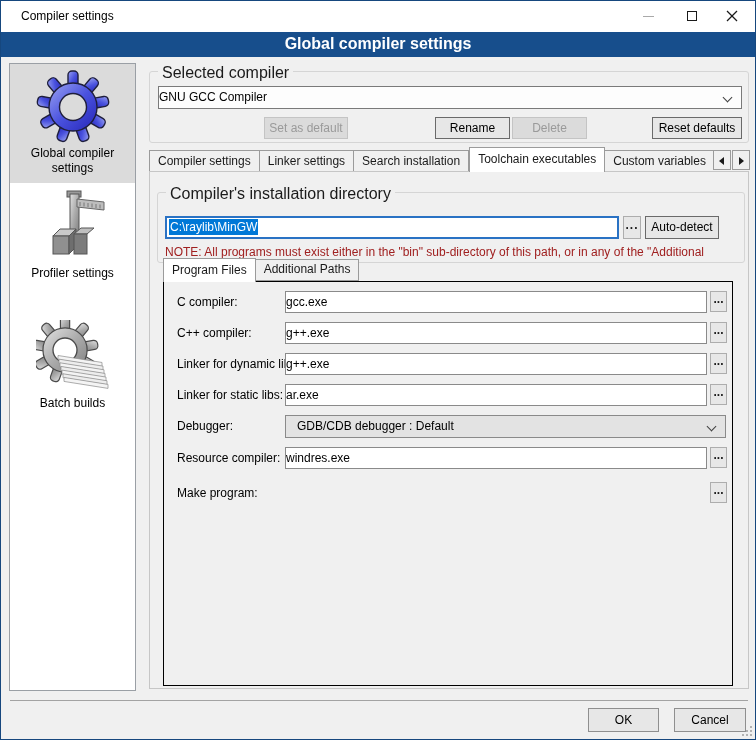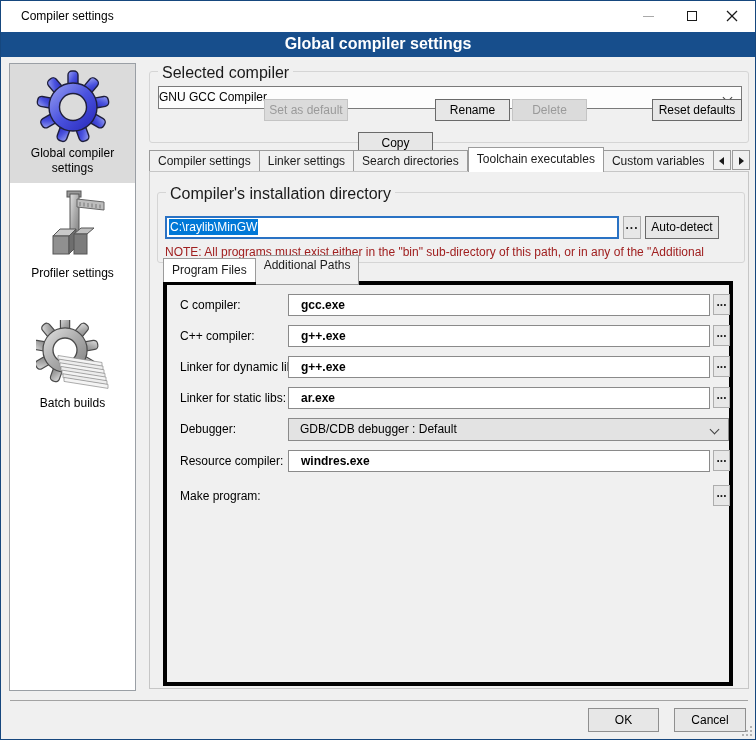--- a/index.html
+++ b/index.html
@@ -40,21 +40,21 @@
   .combo { position:absolute; background:#FDFDFD; border:1px solid #7A7A7A; height:23px;
            line-height:21px; color:#000; }
   .combo-main { left:8px; top:14px; width:584px; }
   .chev { position:absolute; right:10px; top:7px; width:7px; height:7px;
           border-right:1.6px solid #404040; border-bottom:1.6px solid #404040; transform:rotate(45deg); }
 
   .btn { position:absolute; height:22px; background:#E7E7E7; border:1px solid #6A6A6A;
          font-size:12px; text-align:center; line-height:20px; color:#000;
          font-family:"Liberation Sans", sans-serif; }
   .btn.disabled { background:#DBDBDB; border-color:#C4C4C4; color:#9a9a9a; }
-  .btn-row { position:absolute; left:0; top:27px; width:592px; height:30px;text-decoration:underline; }
+  .btn-row { position:absolute; left:0; top:45px; width:592px; height:30px;text-decoration:underline; }
   .b-setdef { left:114px; width:84px; }
   .b-copy   { left:208px; width:75px;margin-top:33px; }
   .b-rename { left:285px; width:75px; }
   .b-delete { left:362px; width:75px; }
   .b-reset  { right:0;    width:90px; }
 
   
   .tabs { position:absolute; left:148px; top:146px; width:564px; height:25px;
           display:flex; align-items:flex-end; overflow:hidden; }
   .tab { height:22px; line-height:20px; padding:0 8px; white-space:nowrap;
@@ -79,28 +79,28 @@
   .path-sel { background:#0078D7; color:#fff; padding:1px 1px; }
   .mini-btn { position:absolute; width:18px; height:23px; background:#E7E7E7; border:1px solid #ADADAD;
               text-align:center; line-height:16px; font-weight:bold; letter-spacing:1px; }
   .b-browse-dir { left:465px; top:23px; }
   .b-autodetect { left:487px; top:23px; width:74px; height:23px; position:absolute; line-height:21px; }
   .note { position:absolute; left:7px; top:52px; width:576px; white-space:nowrap; overflow:hidden;
           color:#A02020; font-size:12px; }
 
   
   .inner-tabs { position:absolute; left:162px; top:257px; height:24px; display:flex; align-items:center; z-index:2; }
-  .inner-tabs .tab { height:30px; line-height:19px; }
+  .inner-tabs .tab { height:22px; line-height:19px; }
   .inner-tabs .tab.active { height:24px; line-height:22px; }
   .inner-panel { position:absolute; left:162px; top:280px; width:570px; height:405px;
-                 border:4px solid #000000; background:#F0F0F0; z-index:1; }
+                 border:1px solid #000000; background:#F0F0F0; z-index:1; }
 
   .frow-label { position:absolute; left:13px; line-height:22px; color:#000; }
   .frow-field { position:absolute; left:121px; width:422px; height:22px; background:#fff;
-                border:1px solid #8A8A8A; line-height:20px; padding-left:12px; color:#000;font-weight:bold; }
+                border:1px solid #8A8A8A; line-height:20px; padding-left:0; color:#000; }
   .frow-browse { position:absolute; left:546px; width:17px; height:21px; background:#E7E7E7;
                  border:1px solid #ADADAD; text-align:center; line-height:14px; font-weight:bold; }
   .frow-select { position:absolute; left:121px; width:441px; height:23px; background:#E3E3E3;
                  border:1px solid #8A8A8A; line-height:21px; padding-left:11px; color:#000; }
 
   .r0 { top:9px; } .r1 { top:40px; } .r2 { top:71px; } .r3 { top:102px; }
   .r4 { top:133px; } .r5 { top:165px; } .r6 { top:200px; }
 
   
   .separator { position:absolute; left:9px; top:699px; width:738px; height:1px; background:#A3A3A3; }
@@ -223,21 +223,21 @@
       <div class="btn b-copy">Copy</div>
       <div class="btn b-rename">Rename</div>
       <div class="btn disabled b-delete">Delete</div>
       <div class="btn b-reset">Reset defaults</div>
     </div>
   </div>
 
   <div class="tabs">
     <div class="tab">Compiler settings</div>
     <div class="tab">Linker settings</div>
-    <div class="tab">Search directories</div>
+    <div class="tab">Search installation</div>
     <div class="tab active">Toolchain executables</div>
     <div class="tab">Custom variables</div>
 
   </div>
   <div class="tab-arrows">
     <div class="tab-arrow ta-left">
         <div class="tri tri-l"></div>
       </div>
     <div class="tab-arrow ta-right">
         <div class="tri tri-r"></div>

